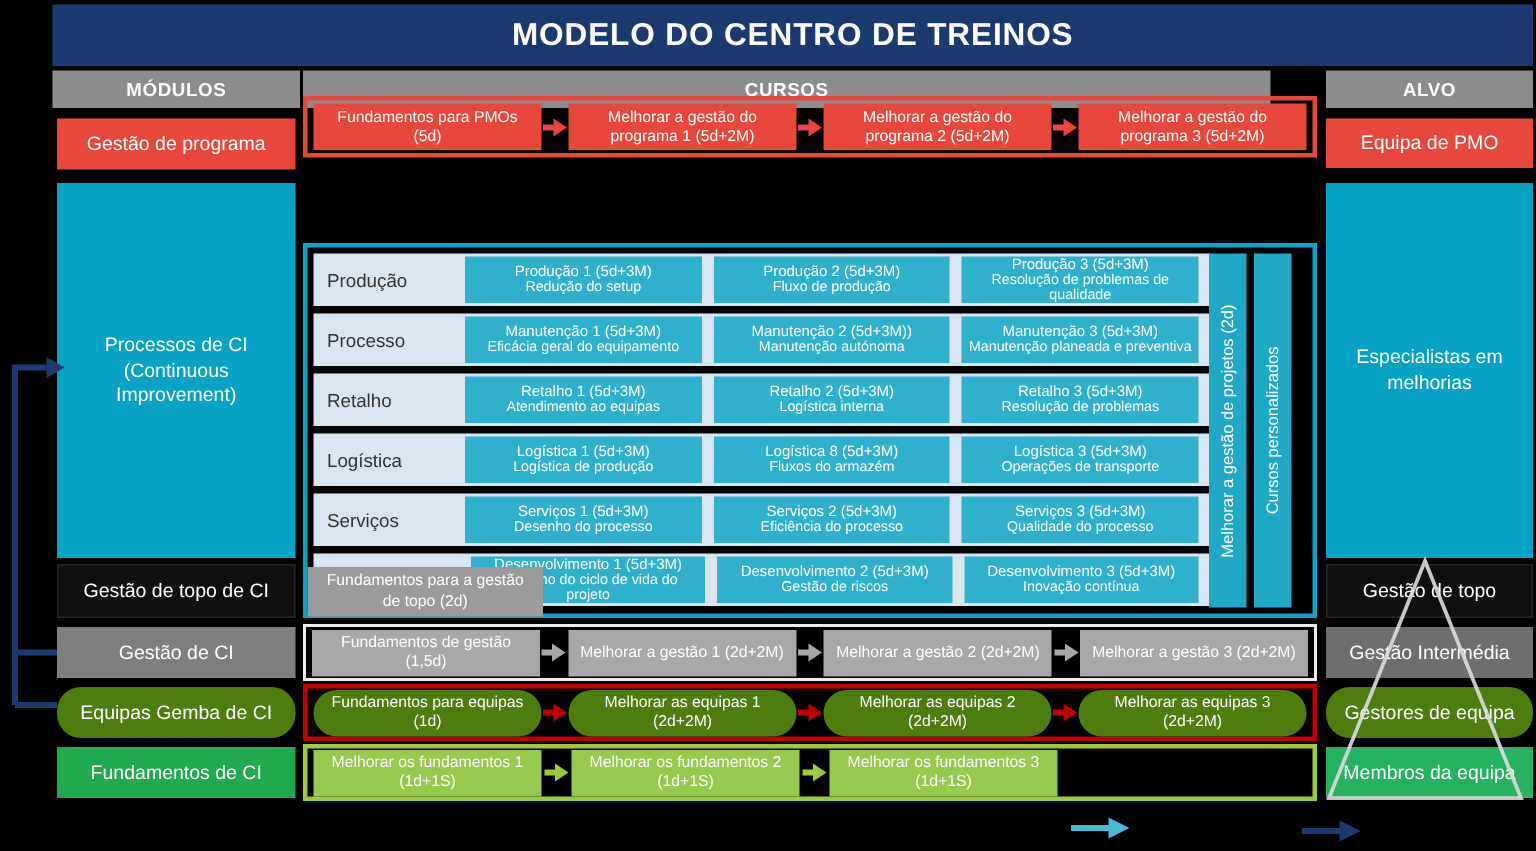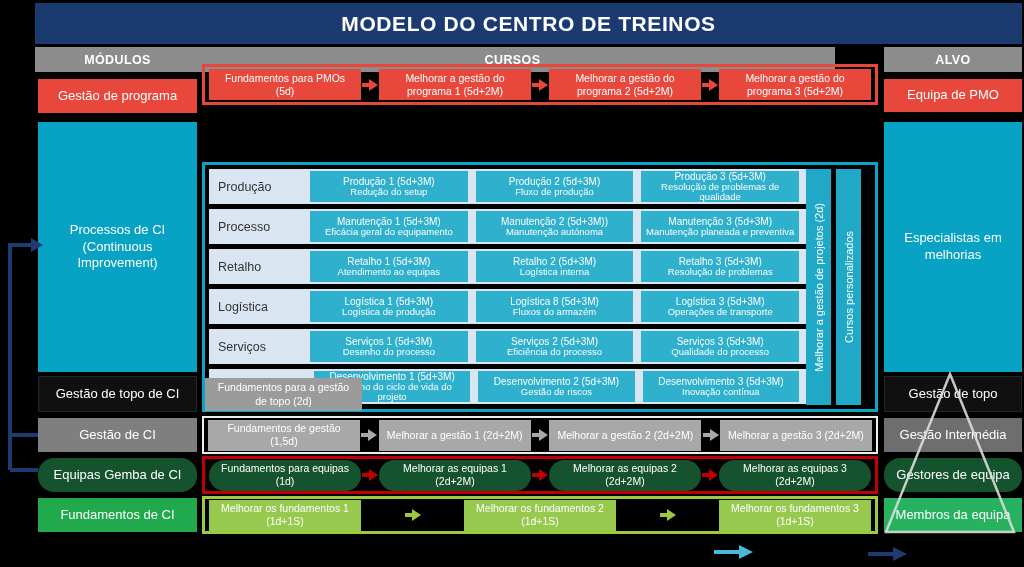--- a/index.html
+++ b/index.html
@@ -20,21 +20,21 @@
   .arr{width:18px;height:12px;position:relative;flex:0 0 auto;}
   .arr::before{content:"";position:absolute;left:1px;top:4px;width:8px;height:4px;background:currentColor;}
   .arr::after{content:"";position:absolute;left:8px;top:0;width:0;height:0;
         border-top:6px solid transparent;border-bottom:6px solid transparent;border-left:9px solid currentColor;}
   
   .red{background:#e8473c;} .red-b{border:3px solid #e8473c;} .red-a{color:#e8473c;}
   .cyan{background:#07a2c4;}
   .blk{background:#101010;border:1px solid #262626;}
   .gray{background:#7f7f7f;} .grayL{background:#a8a8a8;} .grayD{background:#6e6e6e;}
   .wht-b{border:2px solid #ededed;} .gray-a{color:#a8a8a8;}
-  .dred{background:#14532d;border-radius:16px;} .dred-b{border:3px solid #c00000;} .dred-a{color:#c00000;}
+  .dred{background:#4d7c0f;border-radius:16px;} .dred-b{border:3px solid #c00000;} .dred-a{color:#c00000;}
   .grn{background:#21a94e;} .grnL{background:#98c94f;} .grnT{background:#27b260;}
   .grn-b{border:3px solid #9dc93f;} .grn-a{color:#9dc93f;}
   
   .ci-frame{left:202px;top:122px;width:676px;height:250px;border:3px solid #0aa4c6;margin-top:40px;}
   .band{position:absolute;left:4px;width:598px;height:35px;background:#d9e6f2;
         display:flex;align-items:center;}
   .band-label{flex:0 0 92px;padding-left:9px;color:#333;font-size:12.5px;text-align:left;}
   .cibox{flex:1;margin-right:8px;height:31px;background:#2fb0cd;color:#fff;
          display:flex;flex-direction:column;align-items:center;justify-content:center;
          text-align:center;padding:0 4px;box-sizing:border-box;}
@@ -48,21 +48,21 @@
   svg.overlay{position:absolute;left:0;top:0;pointer-events:none;}
 </style>
 </head>
 <body>
 
 <div class="stage">
 
   <div class="abs cen title">MODELO DO CENTRO DE TREINOS</div>
 
   <div class="abs cen hdr" style="left:35px;width:165px;">MÓDULOS</div>
-  <div class="abs cen hdr" style="left:190px;width:645px;">CURSOS</div>
+  <div class="abs cen hdr" style="left:202px;width:645px;">CURSOS</div>
   <div class="abs cen hdr" style="left:884px;width:138px;">ALVO</div>
 
   <div class="abs cen mod red" style="top:79px;height:34px;">Gestão de programa</div>
   <div class="abs frame red-b" style="top:64px;height:41px;">
     <div class="fbox red">Fundamentos para PMOs (5d)</div>
     <span class="arr red-a"></span>
     <div class="fbox red">Melhorar a gestão do programa 1 (5d+2M)</div>
     <span class="arr red-a"></span>
     <div class="fbox red">Melhorar a gestão do programa 2 (5d+2M)</div>
     <span class="arr red-a"></span>
@@ -205,21 +205,21 @@
     <span class="arr dred-a"></span>
     <div class="fbox dred">Melhorar as equipas 1 (2d+2M)</div>
     <span class="arr dred-a"></span>
     <div class="fbox dred">Melhorar as equipas 2 (2d+2M)</div>
     <span class="arr dred-a"></span>
     <div class="fbox dred">Melhorar as equipas 3 (2d+2M)</div>
   </div>
   <div class="abs cen tgt dred" style="top:458px;height:34px;">Gestores de equipa</div>
 
   <div class="abs cen mod grn" style="top:498px;height:34px;">Fundamentos de CI</div>
-  <div class="abs frame grn-b" style="top:496px;height:38px;justify-content:space-between;">
+  <div class="abs frame grn-b" style="top:496px;height:38px;justify-content:flex-start;">
     <div class="fbox grnL">Melhorar os fundamentos 1 (1d+1S)</div>
     <span class="arr grn-a" style="margin:0 1px;"></span>
     <div class="fbox grnL">Melhorar os fundamentos 2 (1d+1S)</div>
     <span class="arr grn-a" style="margin:0 1px;"></span>
     <div class="fbox grnL">Melhorar os fundamentos 3 (1d+1S)</div>
   </div>
   <div class="abs cen tgt grnT" style="top:498px;height:34px;">Membros da equipa</div>
 
   <svg class="overlay" width="1024" height="567" viewBox="0 0 1024 567">
 

